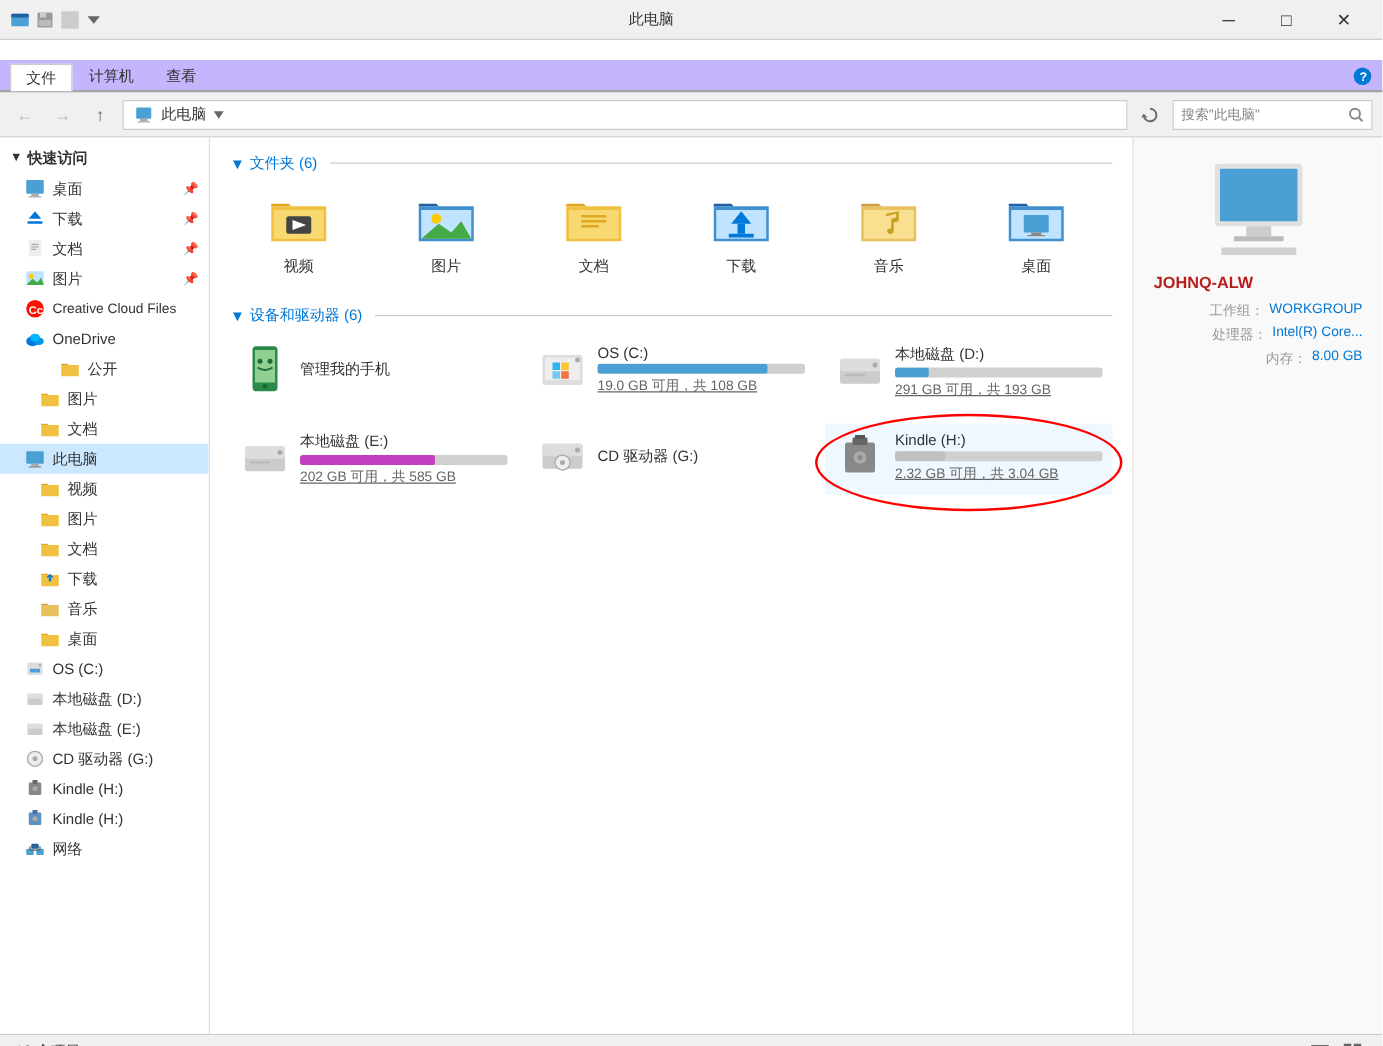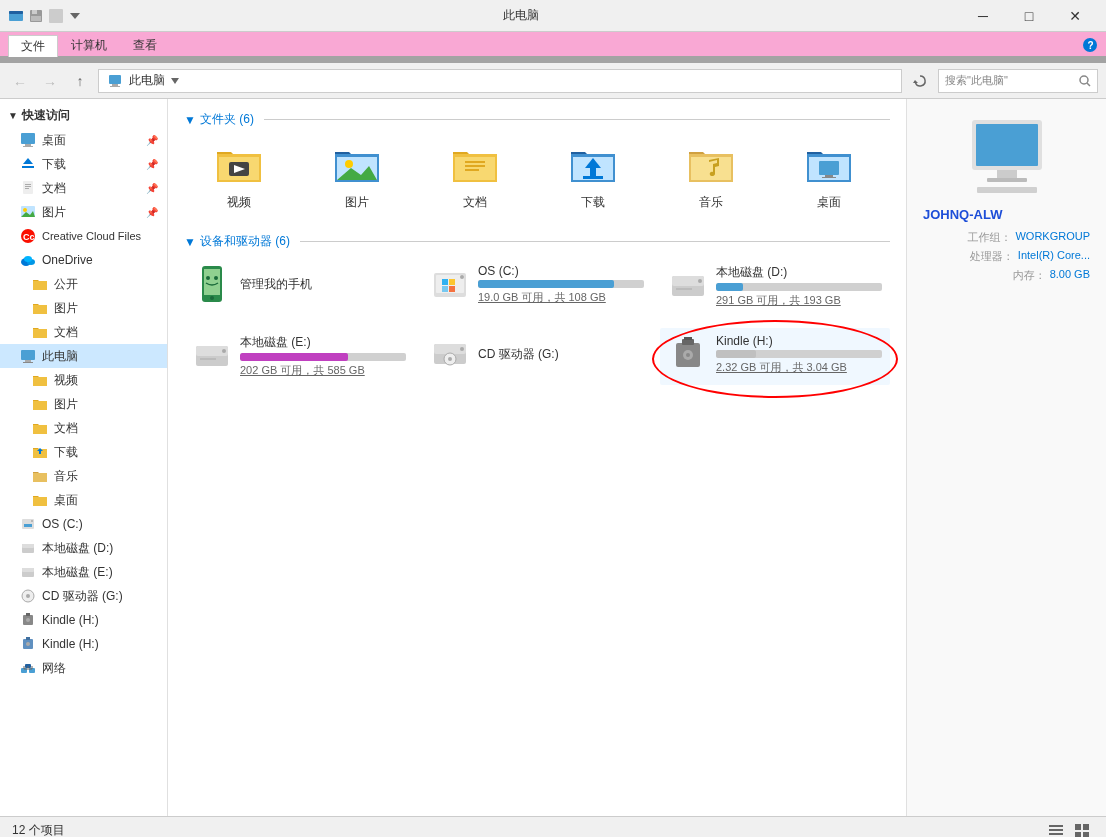--- a/index.html
+++ b/index.html
@@ -15,22 +15,23 @@
       border-bottom: 1px solid #ccc;
       user-select: none;
     }
     .title-bar-icons { display: flex; gap: 4px; align-items: center; }
     .title-bar-title { flex: 1; text-align: center; font-size: 12px; color: #333; }
     .title-bar-controls { display: flex; gap: 0; margin-left: auto; }
     .title-bar-btn { width: 46px; height: 32px; display: flex; align-items: center; justify-content: center; cursor: pointer; font-size: 14px; color: #333; }
 
     
     .ribbon {
-      background: #f9a8d4;
-      border-bottom: 7px solid #a3a3a3;
+      background: #c4b5fd;
+      border-bottom: 2px solid #a3a3a3;
+      margin-top: 16px;
     }
     .ribbon-tabs {
       display: flex;
       height: 24px;
       align-items: flex-end;
       padding: 0 8px;
     }
     .ribbon-tab {
       padding: 2px 12px;
       font-size: 12px;
@@ -217,21 +218,21 @@
     .status-view-icons { display: flex; gap: 2px; }
     .status-view-btn { width: 24px; height: 20px; display: flex; align-items: center; justify-content: center; cursor: pointer; font-size: 12px; color: #666; }
 
     
     .computer-preview {
       display: flex;
       flex-direction: column;
       align-items: center;
       margin-bottom: 12px;
     }
-    .detail-name { font-size: 13px; font-weight: 600; color: #1d4ed8; margin-bottom: 8px; }
+    .detail-name { font-size: 13px; font-weight: 600; color: #b91c1c; margin-bottom: 8px; }
     .detail-row { display: flex; font-size: 11px; color: #666; margin-bottom: 4px; gap: 4px; justify-content: flex-end; }
     .detail-label { color: #999; white-space: nowrap; }
     .detail-value { color: #0078d7; }
 
     
     ::-webkit-scrollbar { width: 8px; }
     ::-webkit-scrollbar-track { background: #f1f1f1; }
     ::-webkit-scrollbar-thumb { background: #c1c1c1; border-radius: 4px; }
   </style>
 </head>
@@ -368,21 +369,21 @@
 
     <div class="sidebar-item">
       <svg width="16" height="16" viewBox="0 0 16 16">
         <ellipse cx="6" cy="10" rx="5" ry="4" fill="#0078d7"></ellipse>
         <ellipse cx="11" cy="10" rx="4" ry="3" fill="#0097e6"></ellipse>
         <ellipse cx="8" cy="7" rx="4" ry="3" fill="#00b4ff"></ellipse>
       </svg>
       <span>OneDrive</span>
     </div>
 
-    <div class="sidebar-item" style="padding-left:32px">
+    <div class="sidebar-item" style="padding-left:48px">
       <svg width="16" height="16" viewBox="0 0 16 16">
         <path d="M1,5 L1,14 L15,14 L15,5 Z" fill="#f0c040"></path>
         <path d="M1,5 L1,4 L6,4 L7,5 Z" fill="#e0a820"></path>
       </svg>
       <span>公开</span>
     </div>
     <div class="sidebar-item" style="padding-left:32px">
       <svg width="16" height="16" viewBox="0 0 16 16">
         <path d="M1,5 L1,14 L15,14 L15,5 Z" fill="#f0c040"></path>
         <path d="M1,5 L1,4 L6,4 L7,5 Z" fill="#e0a820"></path>

